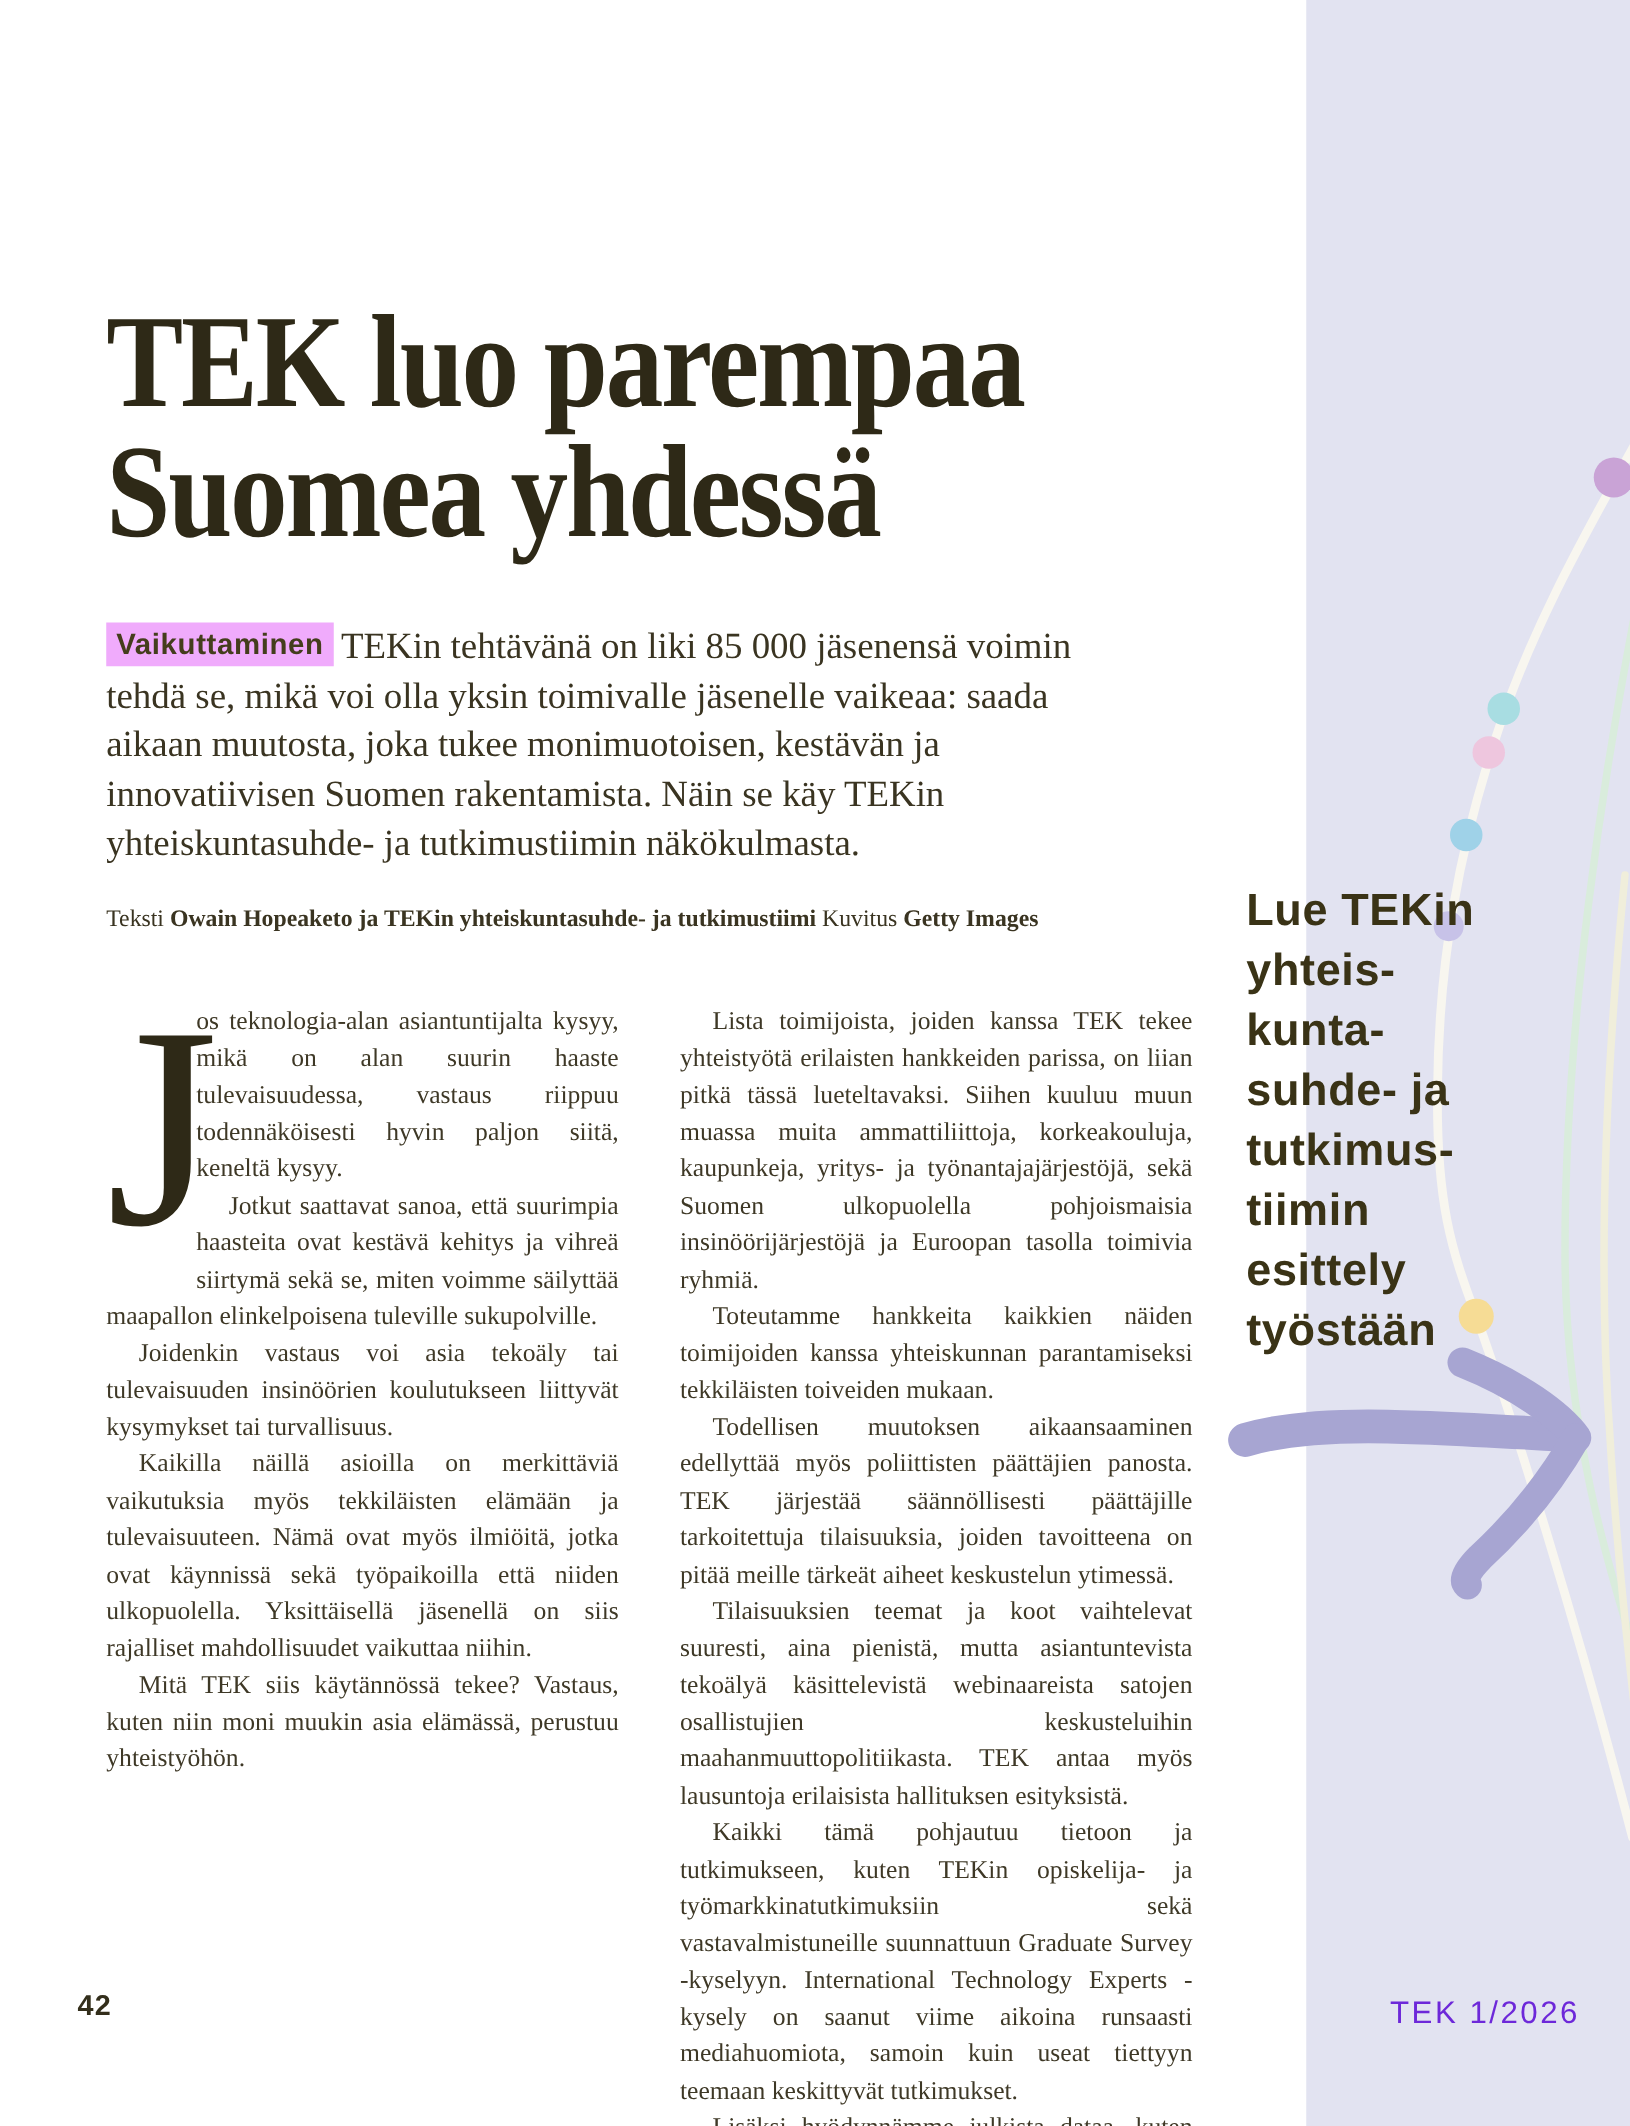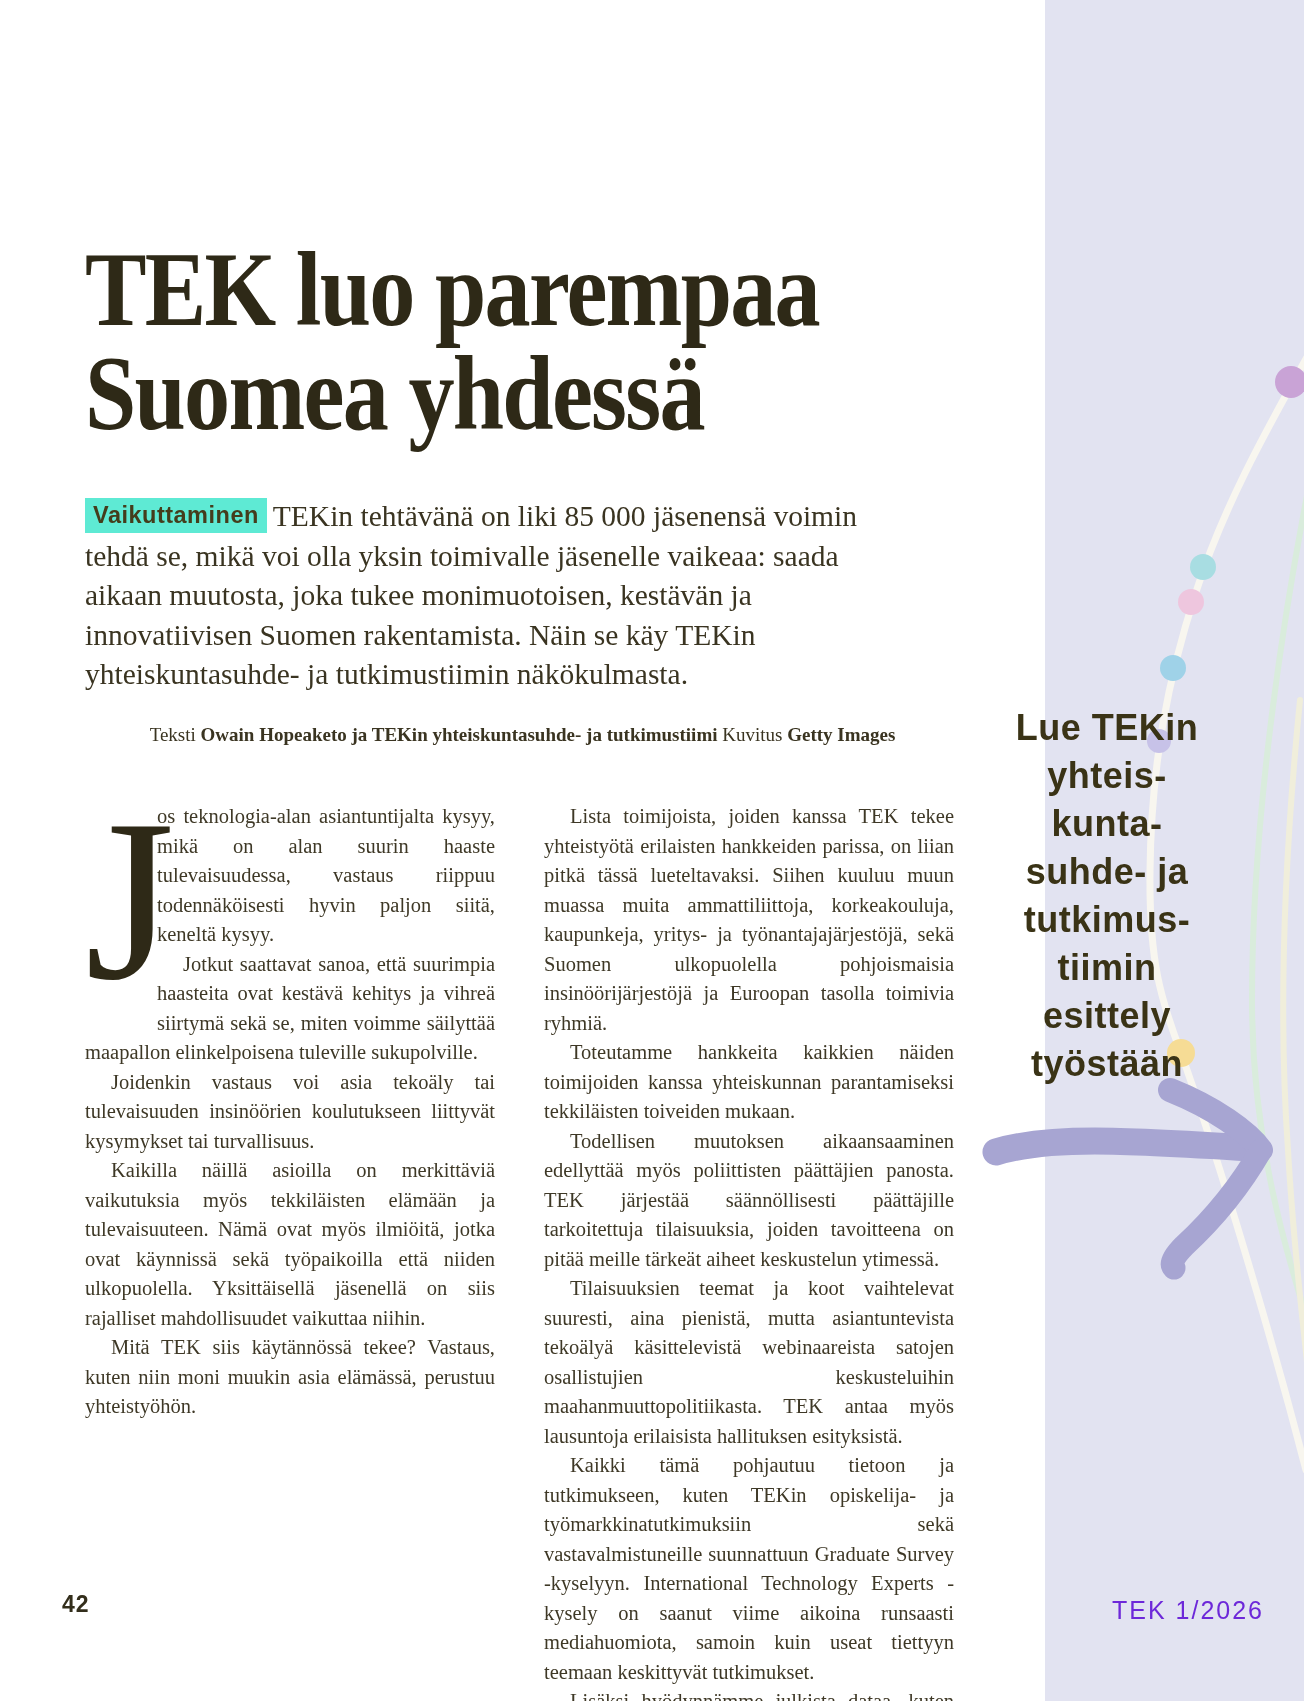--- a/index.html
+++ b/index.html
@@ -8,37 +8,37 @@
   
   .panel{position:absolute;left:1045px;top:0;width:259px;height:1701px;background:#e2e3f1;}
   
   .decor{position:absolute;left:0;top:0;width:1304px;height:1701px;pointer-events:none;}
   
   .content{position:absolute;left:85px;top:238px;width:875px;}
   .headline{font-family:"Liberation Serif",serif;font-weight:700;color:#2e2917;
             font-size:106px;line-height:104px;letter-spacing:-2px;}
   .headline .hline{display:inline-block;transform:scaleX(.87);transform-origin:0 50%;white-space:nowrap;}
   .lead{margin-top:50px;width:808px;font-size:29.5px;line-height:39.5px;color:#3a3421;}
-  .kicker{background:#5eead4;color:#443d1c;font-family:"Liberation Sans",sans-serif;
+  .kicker{background:#f0abfc;color:#443d1c;font-family:"Liberation Sans",sans-serif;
           font-weight:700;font-size:23.5px;letter-spacing:.5px;padding:4px 8px 5px;
           margin-right:6px;vertical-align:3px;}
-  .byline{margin-top:15px;font-size:19px;color:#3a3421;text-align:center;}
+  .byline{margin-top:15px;font-size:19px;color:#3a3421;}
   .byline b{font-weight:700;}
   .columns{display:flex;gap:49px;margin-top:56px;font-size:20.5px;line-height:29.5px;
            color:#3e3826;text-align:justify;}
   .col{width:410px;}
   .col p{margin:0;}
   .col p.indent{text-indent:26px;}
   .dropcap{float:left;width:54px;height:204px;margin:8px 18px 0 0;overflow:visible;
            font-family:"Liberation Serif",serif;font-weight:400;color:#2e2917;
            font-size:230px;line-height:182px;}
   
   .sidebar-note{position:absolute;left:997px;top:704px;width:220px;
                 font-family:"Liberation Sans",sans-serif;font-weight:700;
-                font-size:36px;line-height:48px;letter-spacing:.5px;color:#3a3316;text-align:center;}
+                font-size:36px;line-height:48px;letter-spacing:.5px;color:#3a3316;}
   
   .page-number{position:absolute;left:62px;top:1591px;font-family:"Liberation Sans",sans-serif;
                font-weight:700;font-size:23px;letter-spacing:1px;color:#332e1b;}
   .issue{position:absolute;right:72px;top:1596px;font-family:"Liberation Sans",sans-serif;
          font-weight:400;font-size:25px;letter-spacing:2px;color:#6d28d9;}
 </style>
 </head>
 <body>
 
 <div class="page">

